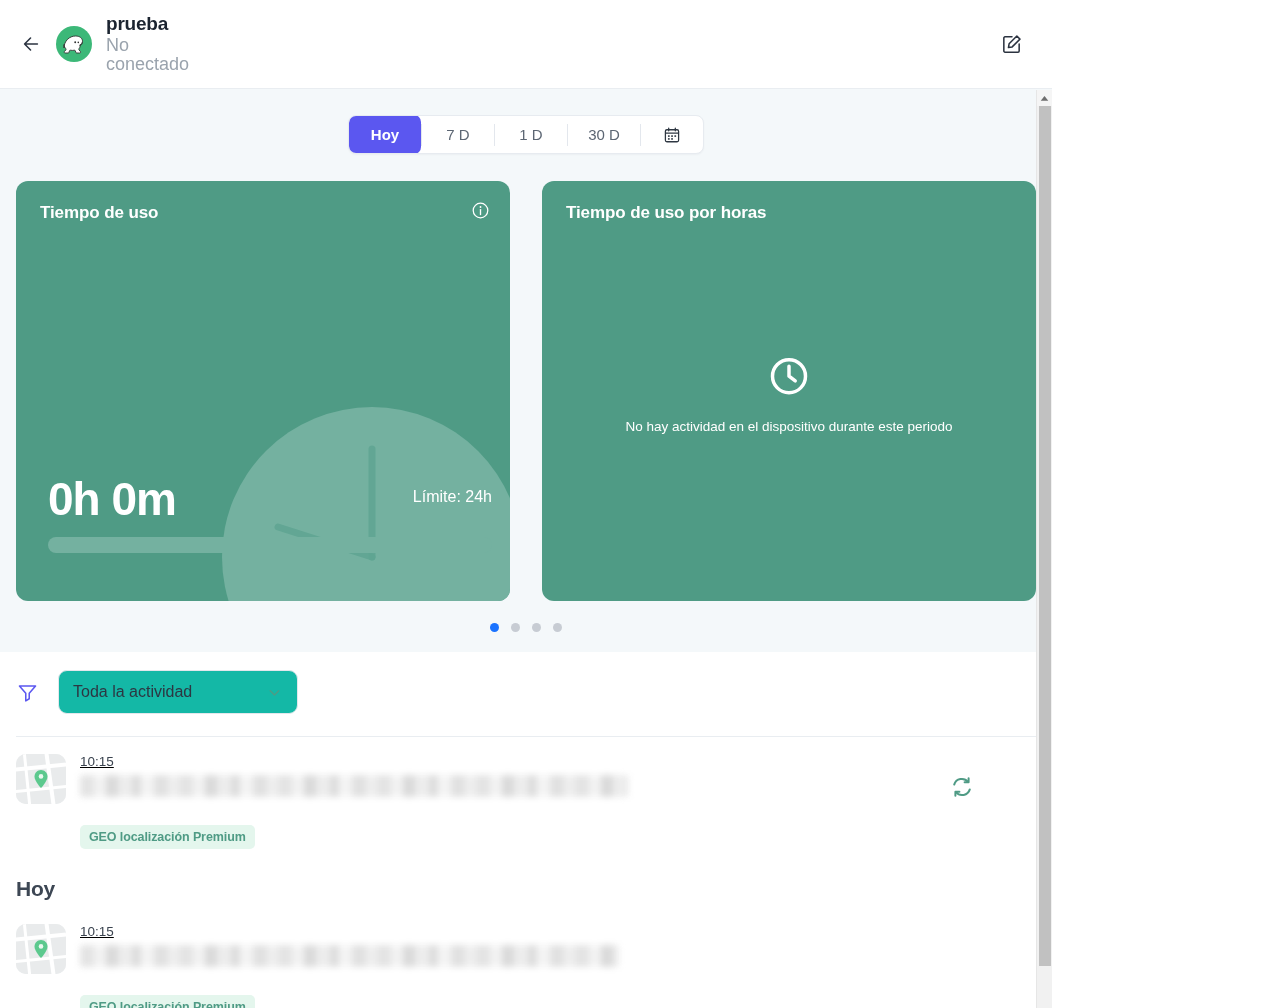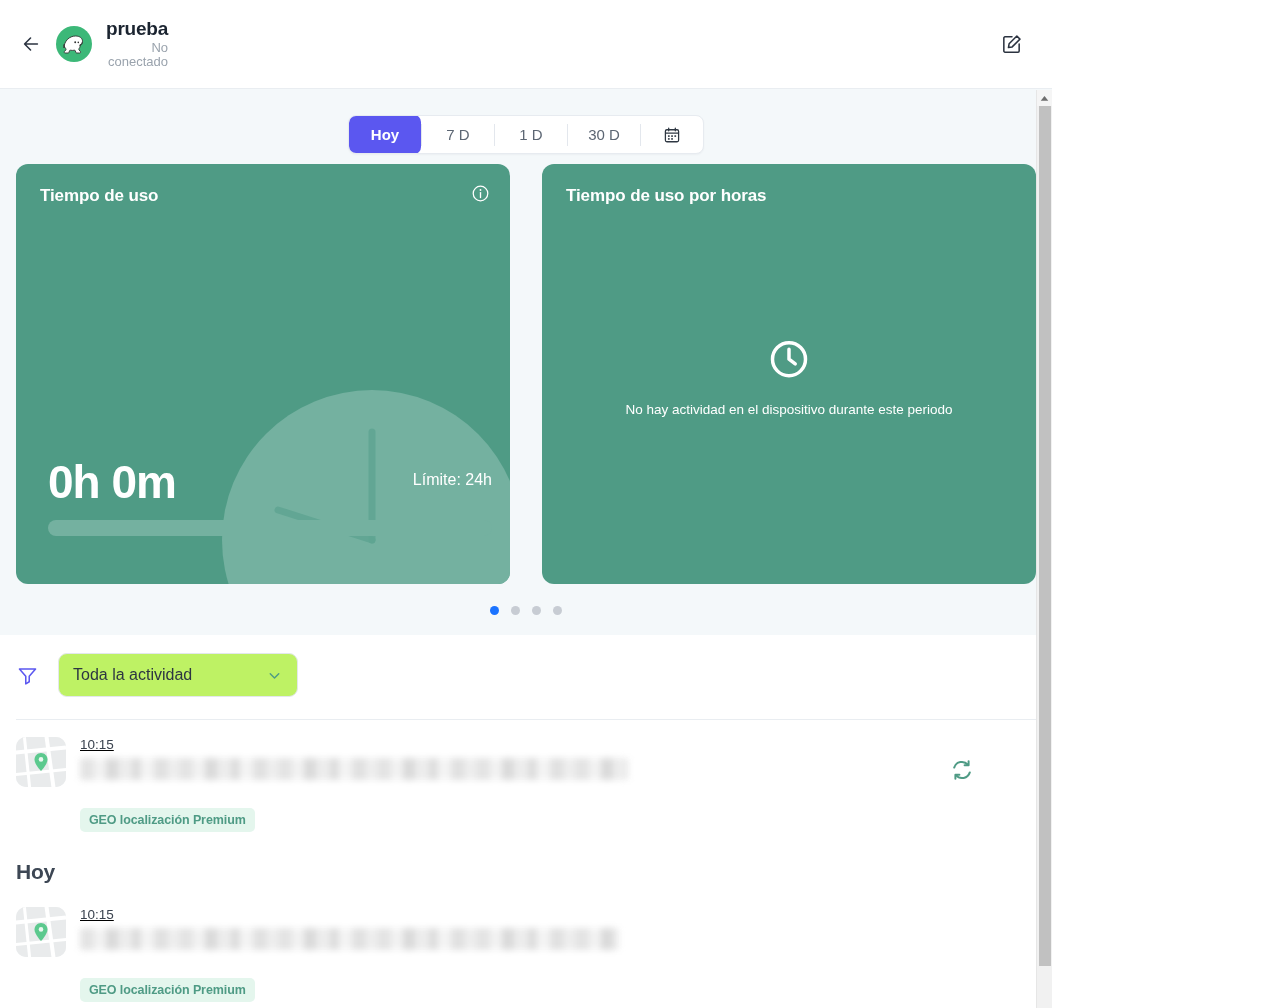--- a/index.html
+++ b/index.html
@@ -56,26 +56,25 @@
     justify-content: center;
     line-height: 1.05;
   }
   .dev-name {
     font-size: 19px;
     font-weight: bold;
     color: #1b2430;
     letter-spacing: -0.2px;
   }
   .dev-status {
-    font-size: 13px;
+    font-size: 18px;
     color: #9aa3ad;
     max-width: 62px;
     line-height: 1.08;
     margin-top: 2px;
-    text-align: right;
   }
 
   .edit-btn {
     margin-left: auto;
     width: 34px; height: 34px;
     display: flex; align-items: center; justify-content: center;
     cursor: pointer;
   }
 
   
@@ -125,21 +124,21 @@
     height: 22px;
     background: #e3e7ed;
     flex: none;
   }
   .range-tab.calendar { min-width: 62px; padding: 0 14px; }
 
   
   .cards {
     display: flex;
     gap: 32px;
-    margin-top: 10px;
+    margin-top: 27px;
   }
   .card {
     background: #4f9b85;
     border-radius: 12px;
     position: relative;
     overflow: hidden;
     flex: 1;
     height: 420px;
     padding: 22px 24px;
     color: #ffffff;
@@ -263,21 +262,21 @@
     align-items: center;
     gap: 19px;
     padding-bottom: 22px;
   }
   .filter-icon { line-height: 0; cursor: pointer; flex: none; }
   .filter-select {
     width: 240px;
     height: 44px;
     border: 1px solid #e3e7ec;
     border-radius: 9px;
-    background: #bef264;
+    background: #14b8a6;
     display: flex;
     align-items: center;
     padding: 8px 14px;
     cursor: pointer;
     font-size: 16px;
     color: #2d3642;
     justify-content: space-between;
   }
   .chev { line-height: 0; }
 

